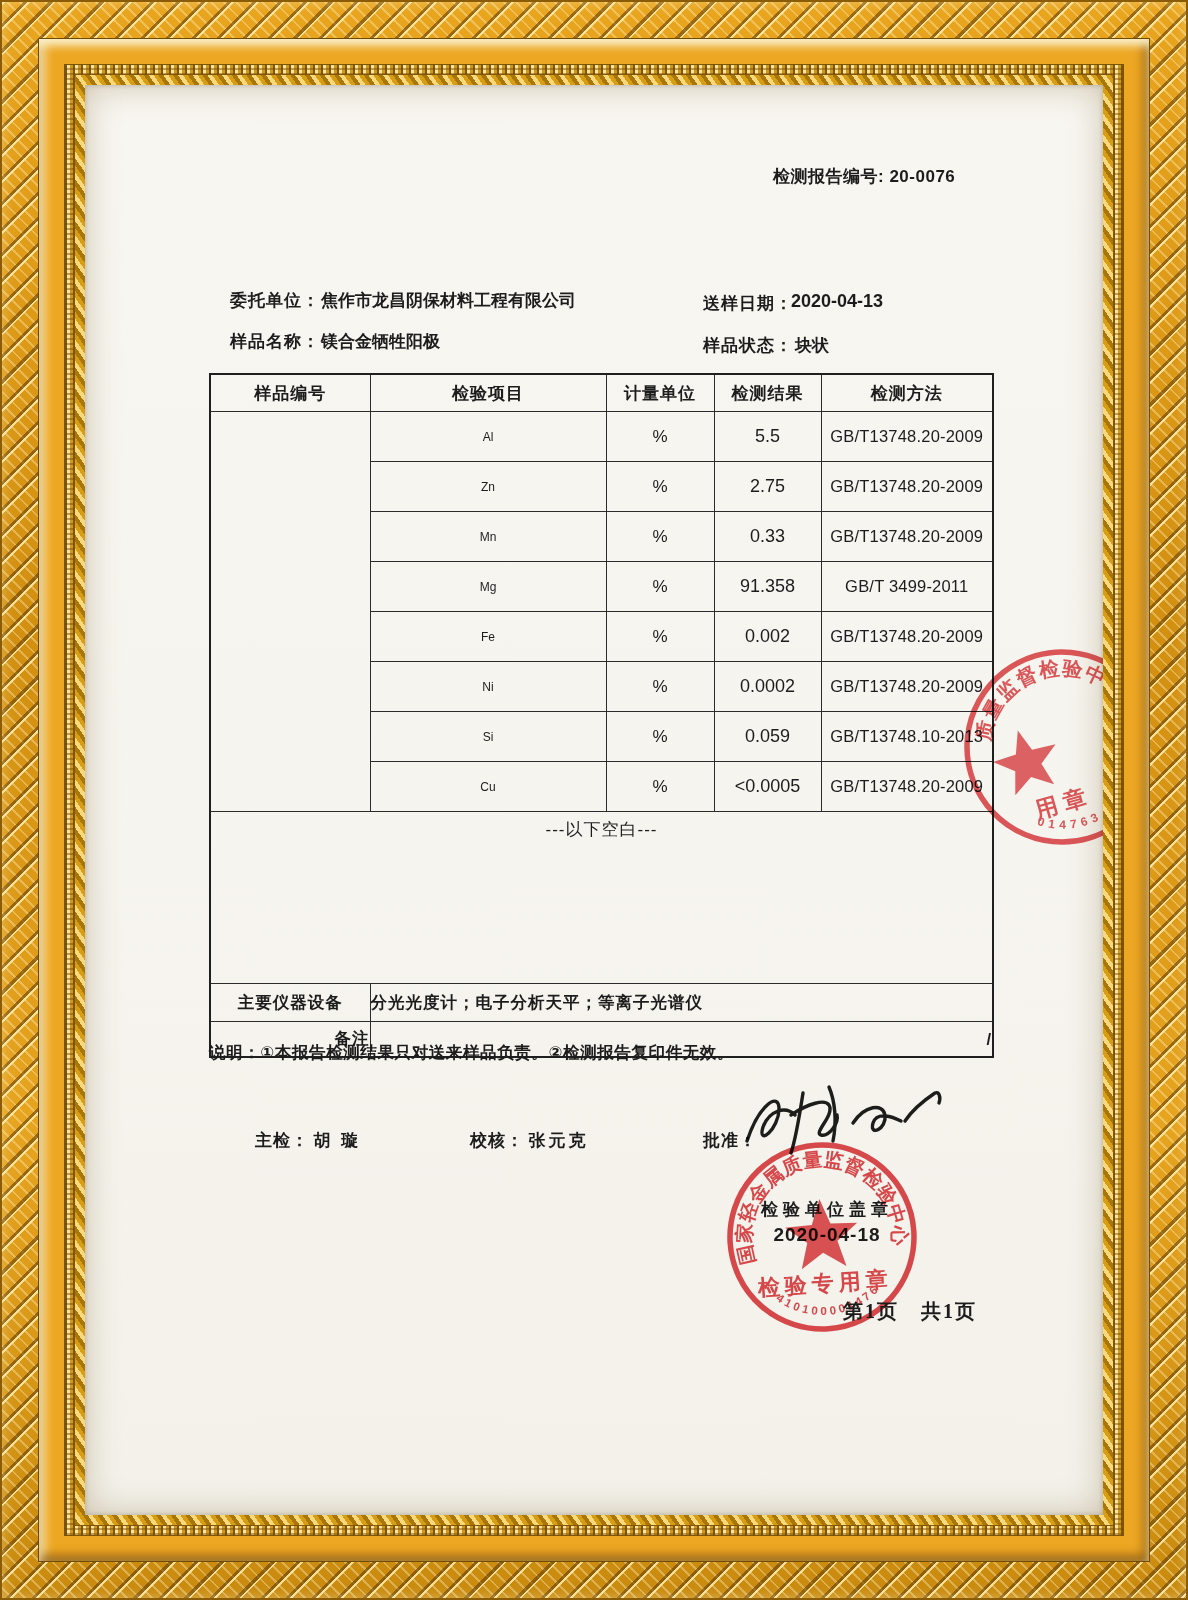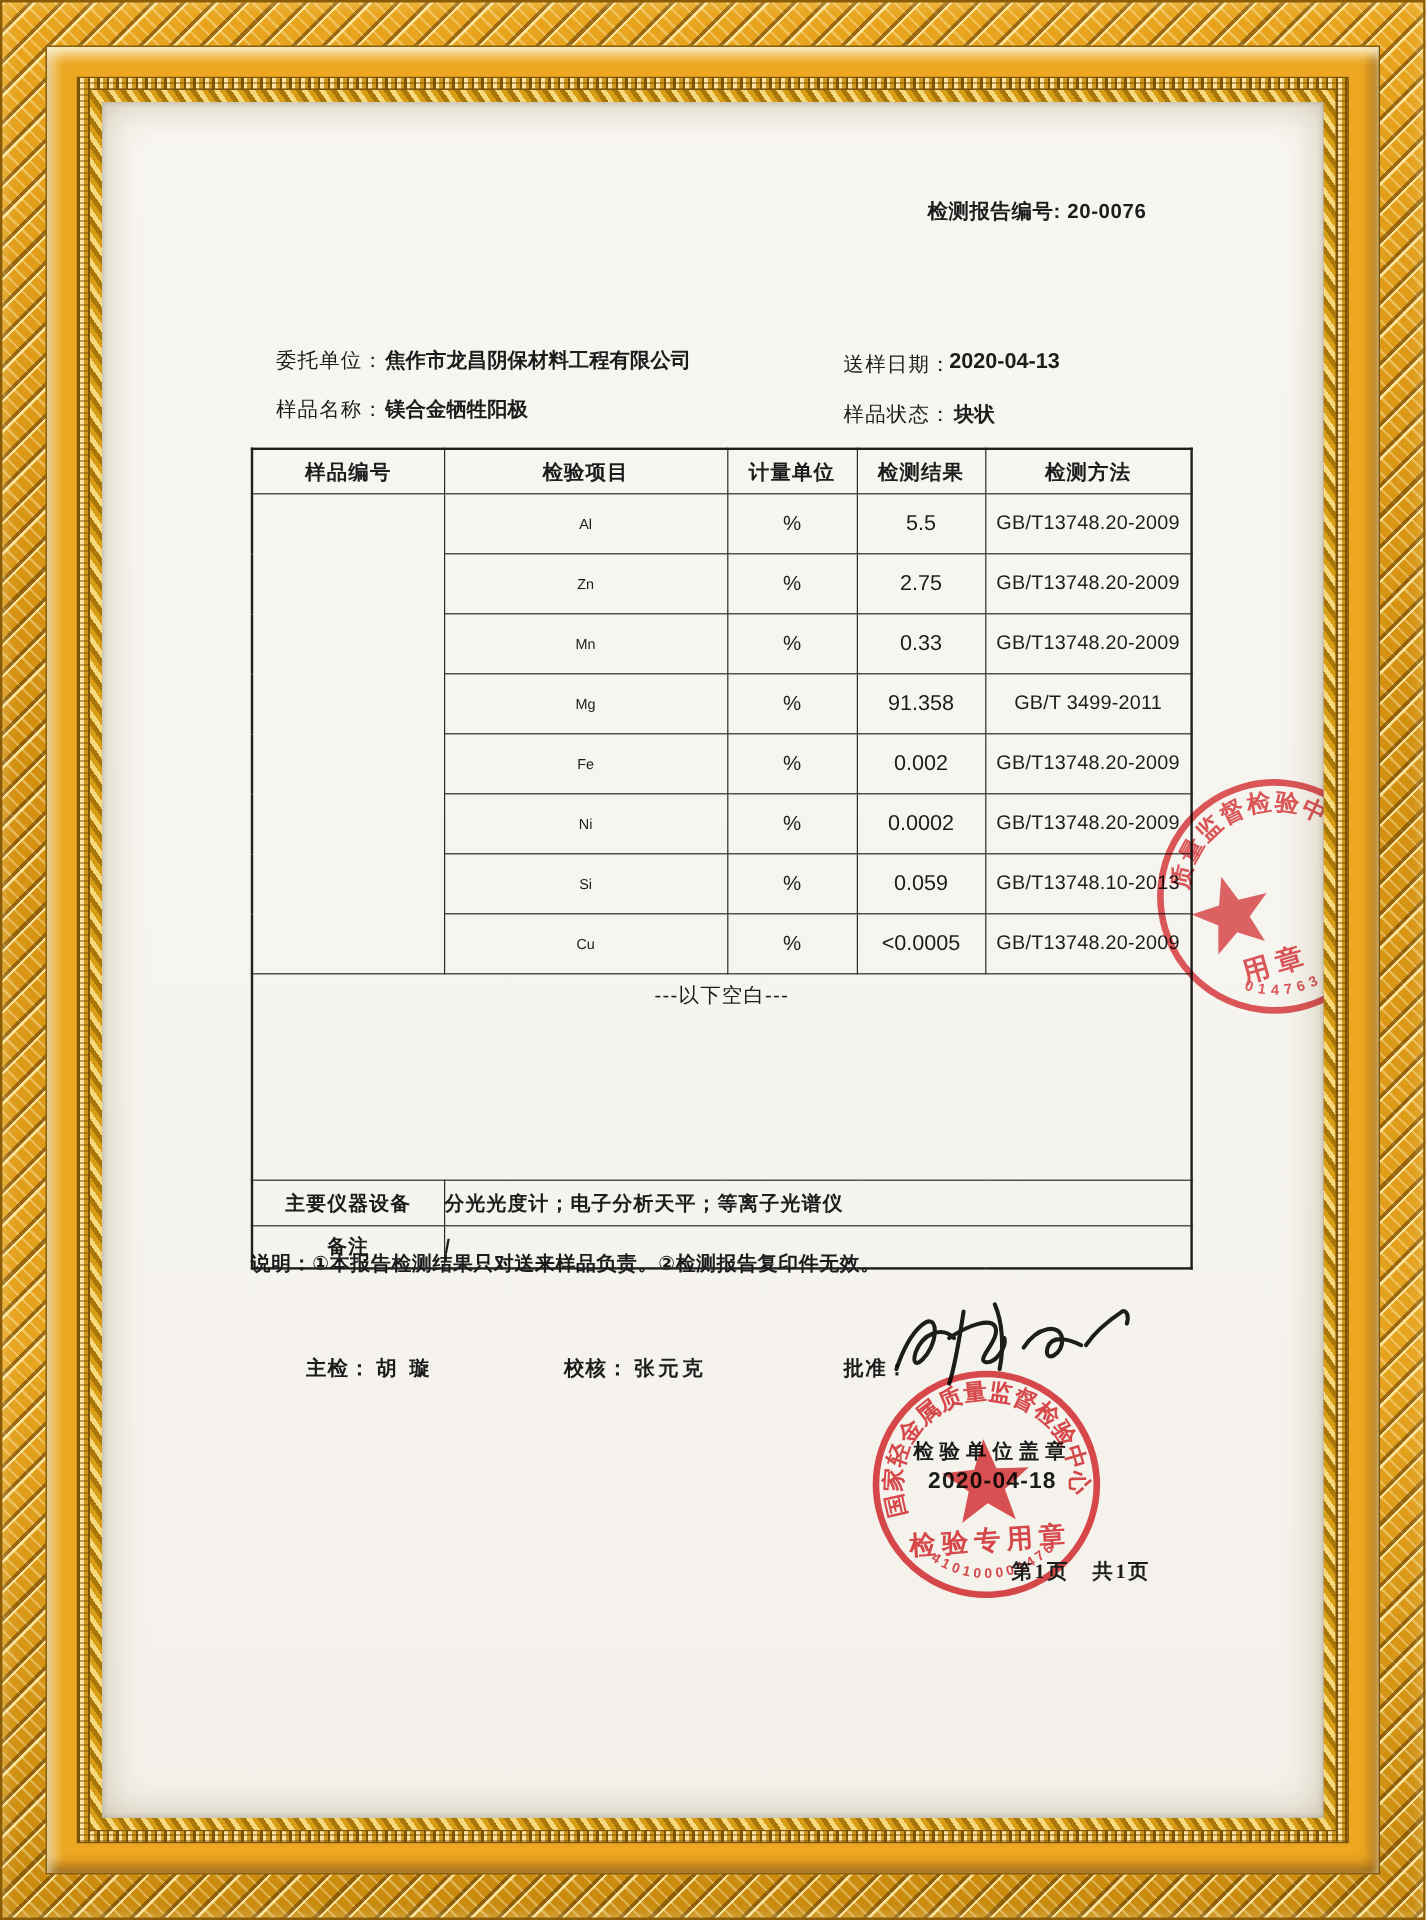--- a/index.html
+++ b/index.html
@@ -45,47 +45,47 @@
     background:linear-gradient(180deg,#f8f6f1 0%,#f6f4ee 55%,#f3f1ea 100%);
     box-shadow: inset 0 0 34px rgba(108,78,18,.30), inset 0 0 5px rgba(0,0,0,.22);
   }
   .abs{position:absolute;}
 
   .report-no{left:688px;top:80px;font-size:17px;font-weight:600;letter-spacing:.5px;}
   .title-wrap{left:124px;top:124px;width:783px;text-align:center;}
   .title-text{display:inline-block;font-size:30px;font-weight:bold;letter-spacing:2px;
     border-bottom:3px solid #1a1a1a;padding:0 6px 6px 6px;}
 
-  .meta-label{font-size:17px;font-weight:400;letter-spacing:1px;}
+  .meta-label{font-size:17px;font-weight:700;letter-spacing:1px;}
   .meta-value{font-size:17px;font-weight:600;}
 
   
   table.report{border-collapse:collapse;table-layout:fixed;width:783px;}
   table.report,table.report td,table.report th{border:1.5px solid #2b2b2b;}
   table.report{border-width:2.5px;border-color:#1f1f1f;}
   table.report th{font-size:17px;font-weight:600;letter-spacing:1px;height:36px;padding:0;}
   td.c-item{font-size:12px;text-align:center;}
   td.c-unit{font-size:17px;text-align:center;}
   td.c-result{font-size:18px;text-align:center;}
   td.c-method{font-size:16.5px;text-align:center;letter-spacing:.2px;}
   tr.data-row td{height:49px;padding:0;}
   td.blank-cell{height:164px;vertical-align:top;text-align:center;font-size:17px;padding-top:6px;letter-spacing:1px;}
   tr.instr-row td{height:37px;padding:0;}
-  tr.remark-row td{height:34px;padding:0;}
+  tr.remark-row td{height:34px;padding:0;text-align:right;}
   td.row-label{font-size:16.5px;font-weight:700;text-align:center;letter-spacing:1px;}
   td.row-value{font-size:16.5px;font-weight:600;text-align:left;padding-left:12px;letter-spacing:1px;}
 
   .note-line{left:124px;top:957px;font-size:16.5px;font-weight:600;letter-spacing:.6px;}
 
   .sig-label{font-size:17px;font-weight:600;letter-spacing:1px;}
   .sig-value{font-size:17px;font-weight:600;letter-spacing:3px;}
 
   .seal-caption{left:630px;top:1113px;width:224px;text-align:center;font-size:17px;font-weight:600;letter-spacing:5px;}
   .seal-date{left:630px;top:1139px;width:224px;text-align:center;font-size:19px;font-weight:700;letter-spacing:1px;}
-  .page-footer{left:758px;top:1213px;font-size:17px;font-weight:700;font-family:"Liberation Serif","DejaVu Serif",serif;letter-spacing:2px;}
+  .page-footer{left:758px;top:1213px;font-size:20px;font-weight:700;font-family:"Liberation Serif","DejaVu Serif",serif;letter-spacing:2px;}
 
   .stamp{mix-blend-mode:multiply;}
   .sign-svg{mix-blend-mode:multiply;}
 </style>
 </head>
 <body>
 
 <div class="frame">
   <div class="band band-outer">
     <div class="band band-cove">

